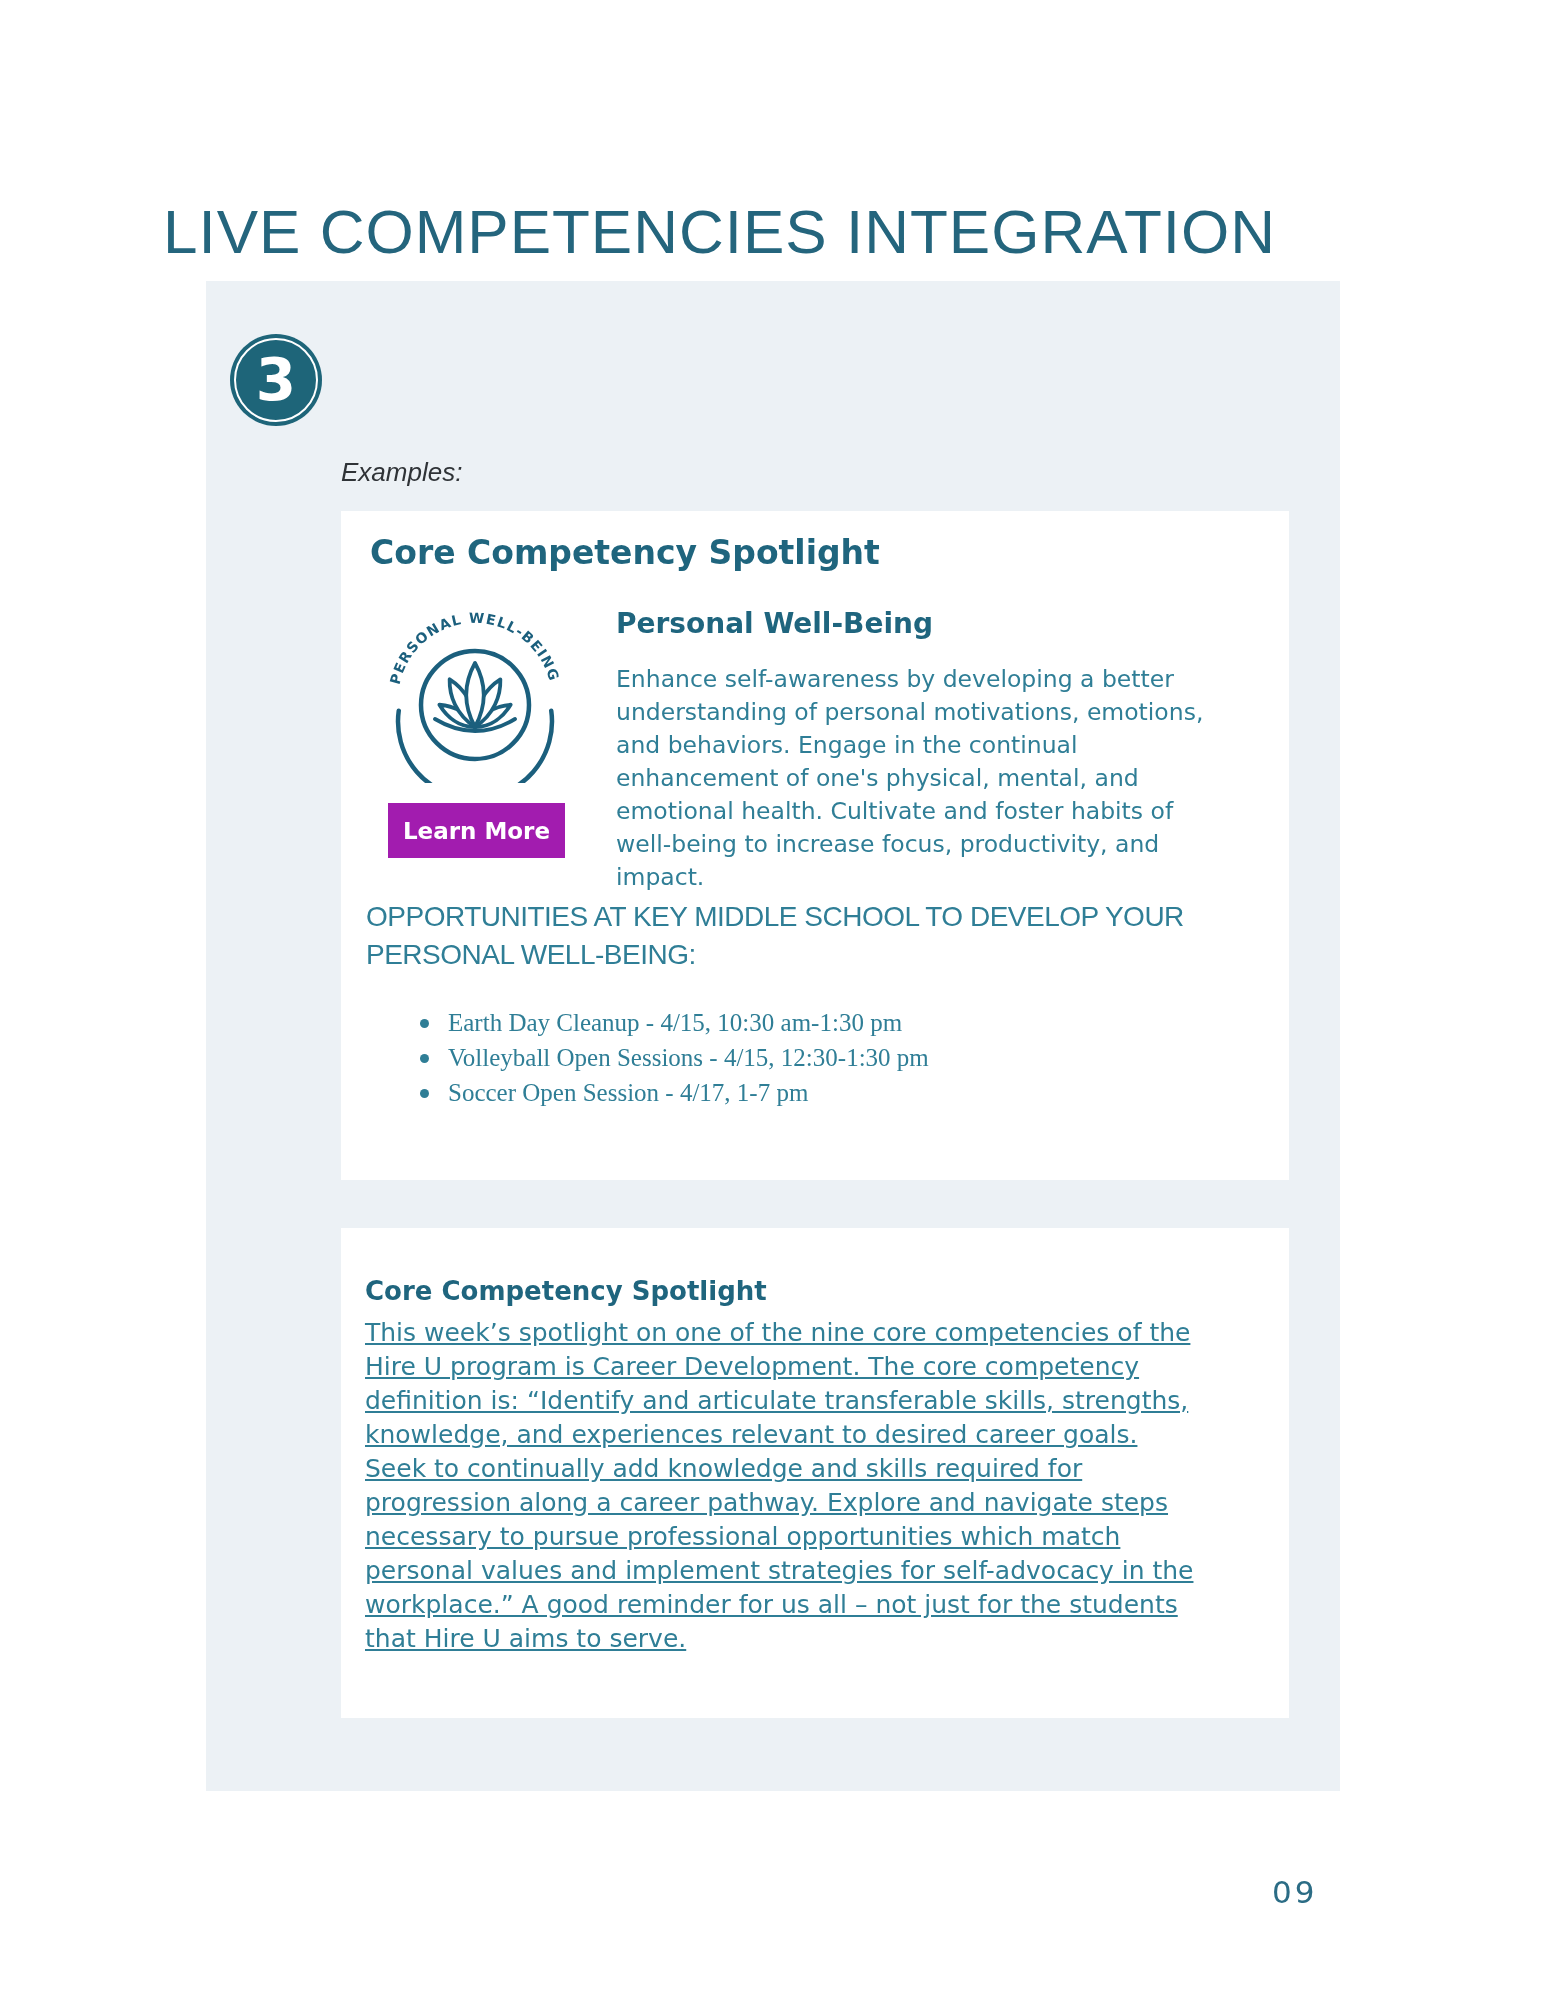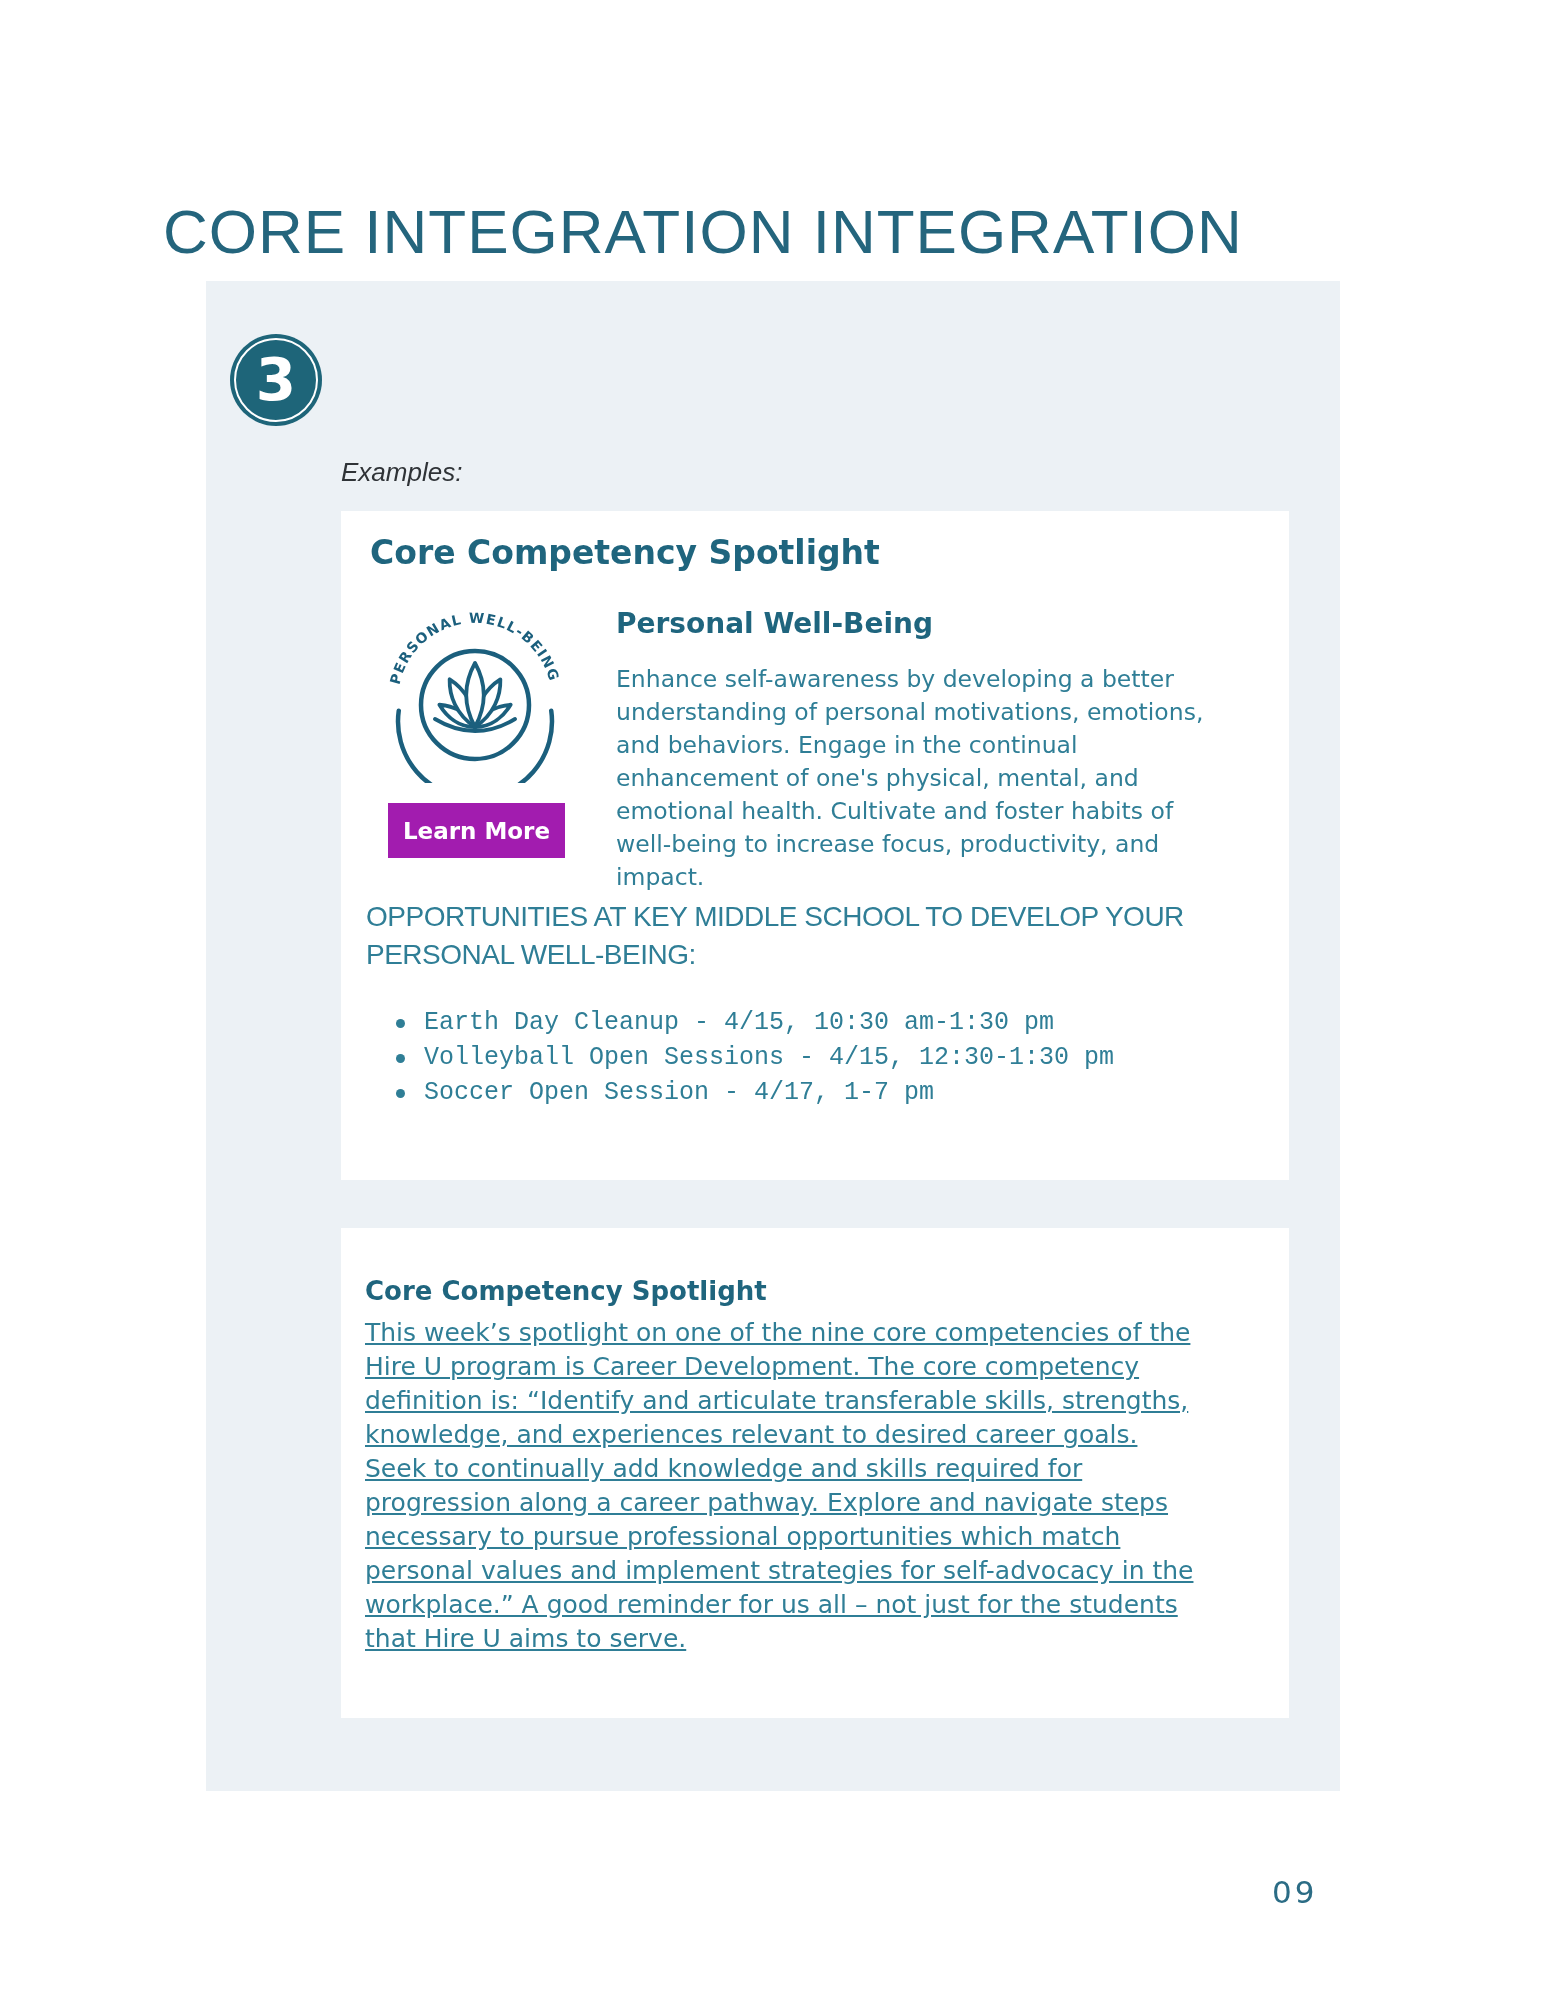--- a/index.html
+++ b/index.html
@@ -79,22 +79,22 @@
     left:25px;top:387px;width:900px;
     font-family:"Liberation Sans",sans-serif;
     font-size:28px;line-height:38px;color:#2F7E96;white-space:pre-line;
     letter-spacing:-0.5px;
   }
   .bullet-list{
     left:83px;top:494px;margin:0;padding:0;list-style:none;
   }
   .bullet-list li{
     position:relative;
-    font-family:Liberation Mono, monospace;
-    font-size:25px;line-height:35px;color:#2F7E96;white-space:nowrap;
+    font-family:Liberation Serif, serif;
+    font-size:25px;line-height:35px;color:#2F7E96;white-space:nowrap;margin-left:24px;
   }
   .bullet-list li::before{
     content:"";position:absolute;left:-28px;top:14px;width:9px;height:9px;
     border-radius:50%;background:#2F7E96;
   }
 
   .card2-heading{
     left:24px;top:48px;font-size:26px;font-weight:700;color:#1F657E;white-space:nowrap;
   }
   .card2-body{
@@ -102,21 +102,21 @@
   }
 
   .page-number{
     left:1272px;top:1874px;font-size:31px;letter-spacing:3px;color:#2B6C85;
     font-family:"DejaVu Sans",sans-serif;
   }
 </style>
 </head>
 <body>
 
-<div class="abs page-title">CORE INTEGRATION INTEGRATION</div>
+<div class="abs page-title">LIVE COMPETENCIES INTEGRATION</div>
 
 <div class="abs panel">
 
   <div class="abs step-badge" style="left:24px;top:53px;">
     <span class="step-number">3</span>
   </div>
 
 
   <div class="abs examples-label" style="left:135px;top:176px;">Examples:</div>
 

